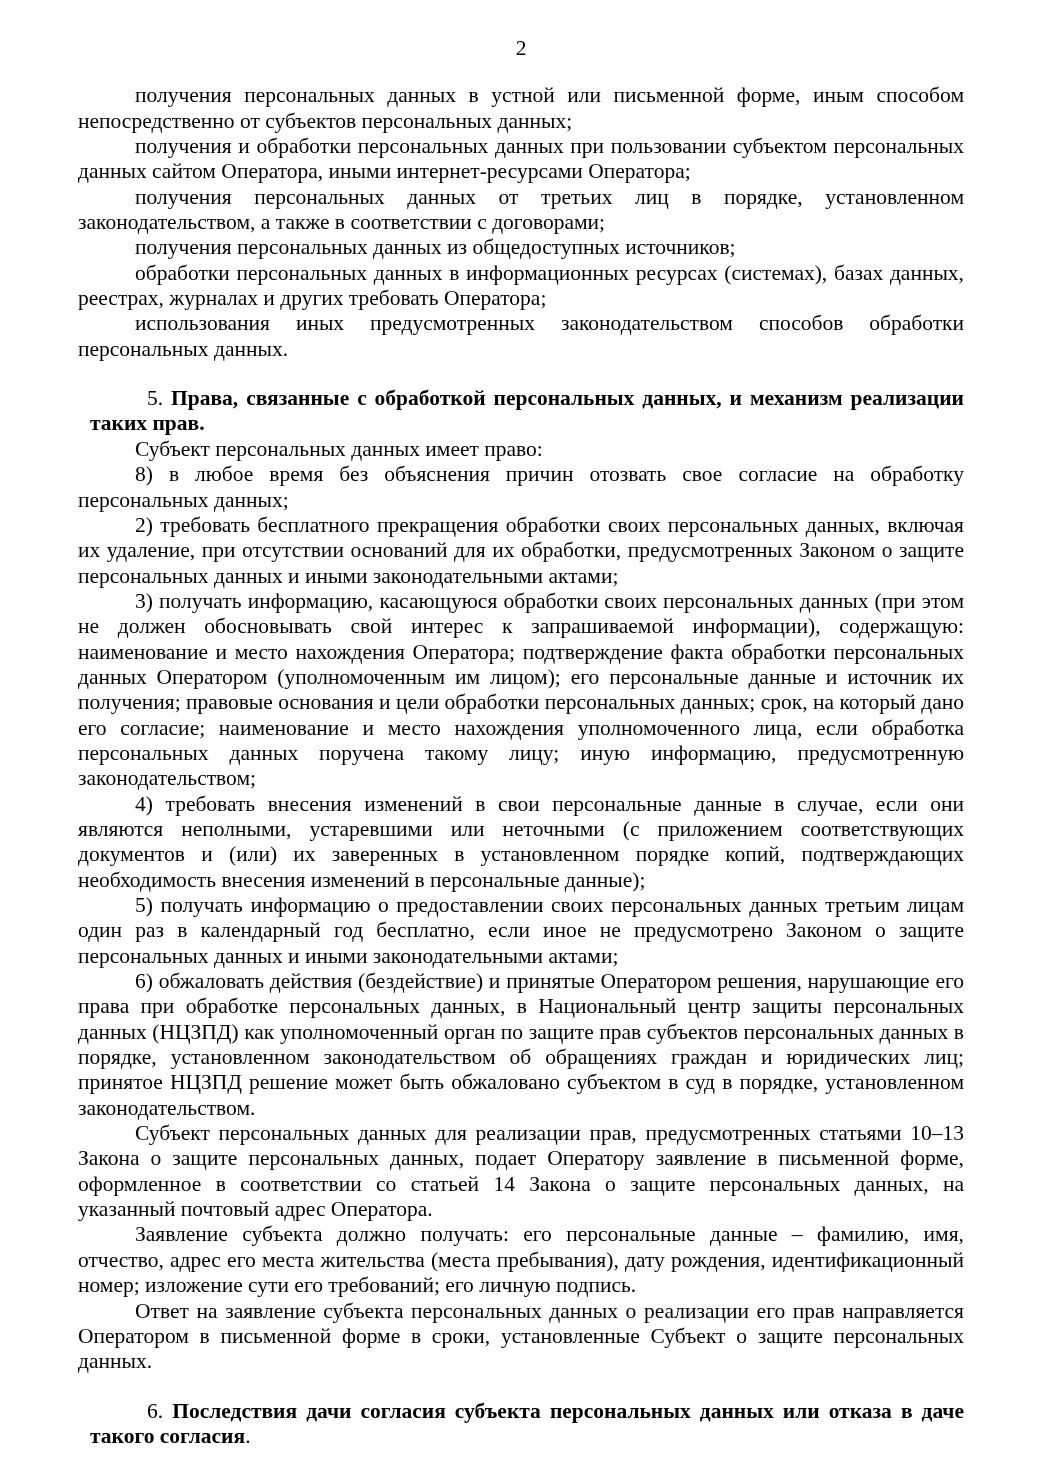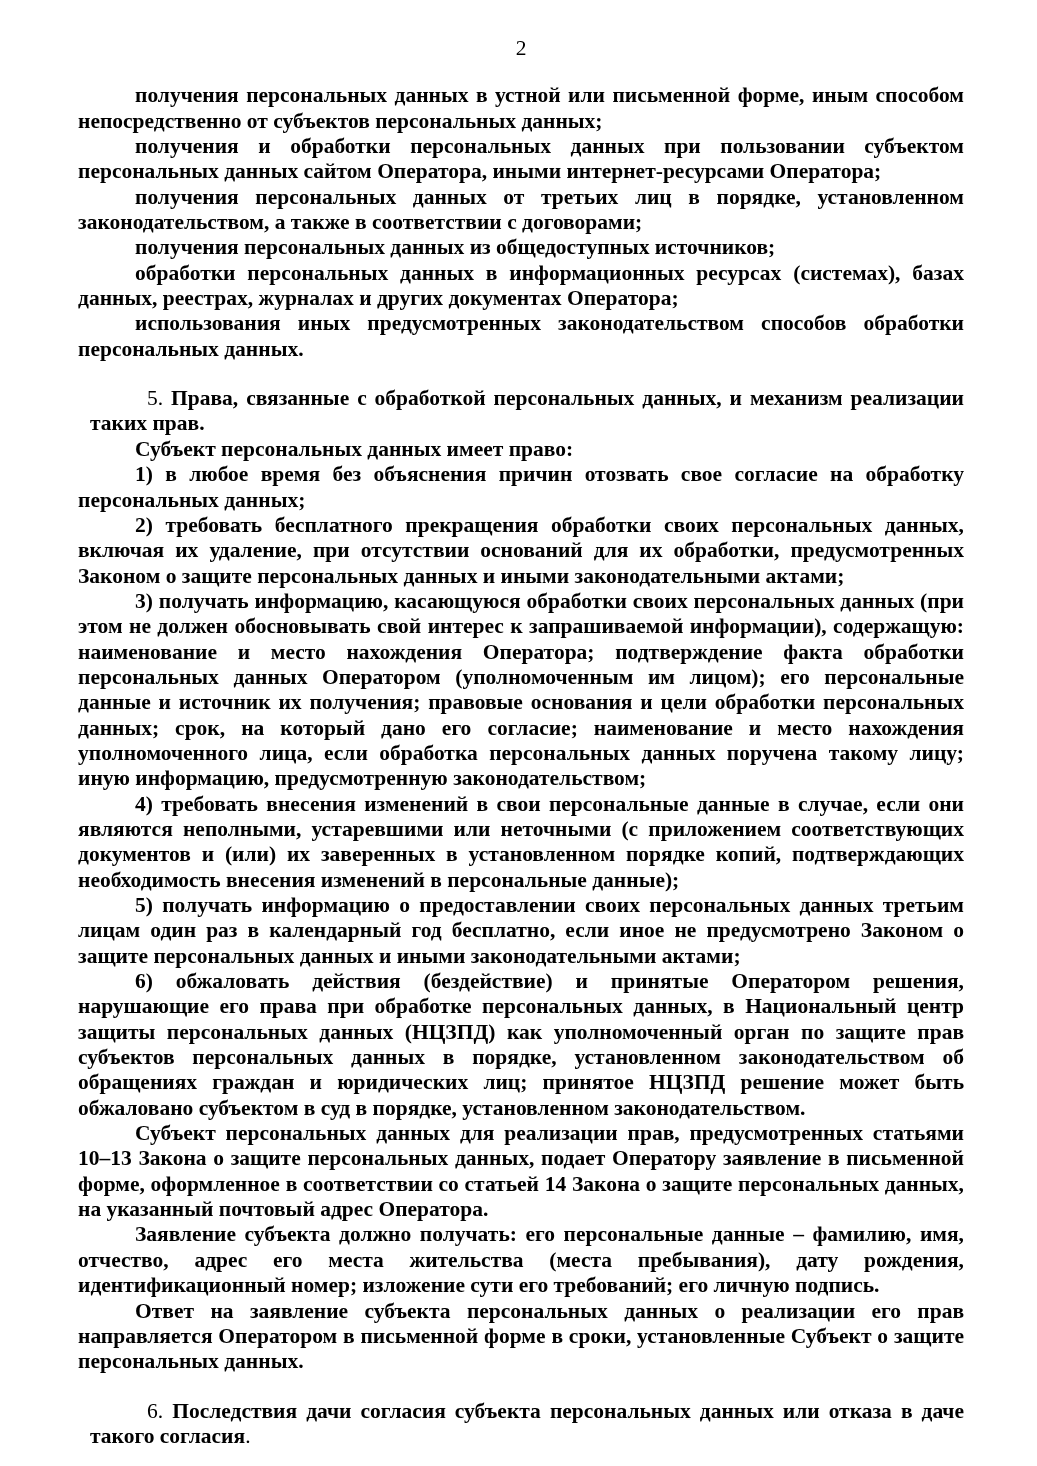--- a/index.html
+++ b/index.html
@@ -16,21 +16,20 @@
     padding: 36px 73px 0 78px;
     overflow: hidden;
   }
   .page-number {
     text-align: center;
     margin-bottom: 22px;
   }
   .para {
     text-align: justify;
     text-indent: 57px;
-    font-weight: bold;
   }
   .heading {
     font-weight: 700;
     margin-top: 24px;
     margin-left: 12px;
   }
   .hnum {
     font-weight: 400;
   }
 </style>
@@ -41,29 +40,29 @@
   <div class="page-number">2</div>
   <div class="doc-body">
   <p class="para"><span>получения персональных данных в устной или письменной форме, иным способом непосредственно от субъектов персональных данных;</span></p>
 
   <p class="para"><span>получения и обработки персональных данных при пользовании субъектом персональных данных сайтом Оператора, иными интернет-ресурсами Оператора;</span></p>
 
   <p class="para"><span>получения персональных данных от третьих лиц в порядке, установленном законодательством, а также в соответствии с договорами;</span></p>
 
   <p class="para"><span>получения персональных данных из общедоступных источников;</span></p>
 
-  <p class="para"><span>обработки персональных данных в информационных ресурсах (системах), базах данных, реестрах, журналах и других документах Оператора;</span></p>
+  <p class="para"><span>обработки персональных данных в информационных ресурсах (системах), базах данных, реестрах, журналах и других требовать Оператора;</span></p>
 
   <p class="para"><span>использования иных предусмотренных законодательством способов обработки персональных данных.</span></p>
 
   <p class="para heading"><span class="hnum">5. </span><span>Права, связанные с обработкой персональных данных, и механизм реализации таких прав.</span><span class="hnum"></span></p>
 
   <p class="para"><span>Субъект персональных данных имеет право:</span></p>
 
-  <p class="para"><span>1) в любое время без объяснения причин отозвать свое согласие на обработку персональных данных;</span></p>
+  <p class="para"><span>8) в любое время без объяснения причин отозвать свое согласие на обработку персональных данных;</span></p>
 
   <p class="para"><span>2) требовать бесплатного прекращения обработки своих персональных данных, включая их удаление, при отсутствии оснований для их обработки, предусмотренных Законом о защите персональных данных и иными законодательными актами;</span></p>
 
   <p class="para"><span>3) получать информацию, касающуюся обработки своих персональных данных (при этом не должен обосновывать свой интерес к запрашиваемой информации), содержащую: наименование и место нахождения Оператора; подтверждение факта обработки персональных данных Оператором (уполномоченным им лицом); его персональные данные и источник их получения; правовые основания и цели обработки персональных данных; срок, на который дано его согласие; наименование и место нахождения уполномоченного лица, если обработка персональных данных поручена такому лицу; иную информацию, предусмотренную законодательством;</span></p>
 
   <p class="para"><span>4) требовать внесения изменений в свои персональные данные в случае, если они являются неполными, устаревшими или неточными (с приложением соответствующих документов и (или) их заверенных в установленном порядке копий, подтверждающих необходимость внесения изменений в персональные данные);</span></p>
 
   <p class="para"><span>5) получать информацию о предоставлении своих персональных данных третьим лицам один раз в календарный год бесплатно, если иное не предусмотрено Законом о защите персональных данных и иными законодательными актами;</span></p>
 
   <p class="para"><span>6) обжаловать действия (бездействие) и принятые Оператором решения, нарушающие его права при обработке персональных данных, в Национальный центр защиты персональных данных (НЦЗПД) как уполномоченный орган по защите прав субъектов персональных данных в порядке, установленном законодательством об обращениях граждан и юридических лиц; принятое НЦЗПД решение может быть обжаловано субъектом в суд в порядке, установленном законодательством.</span></p>

